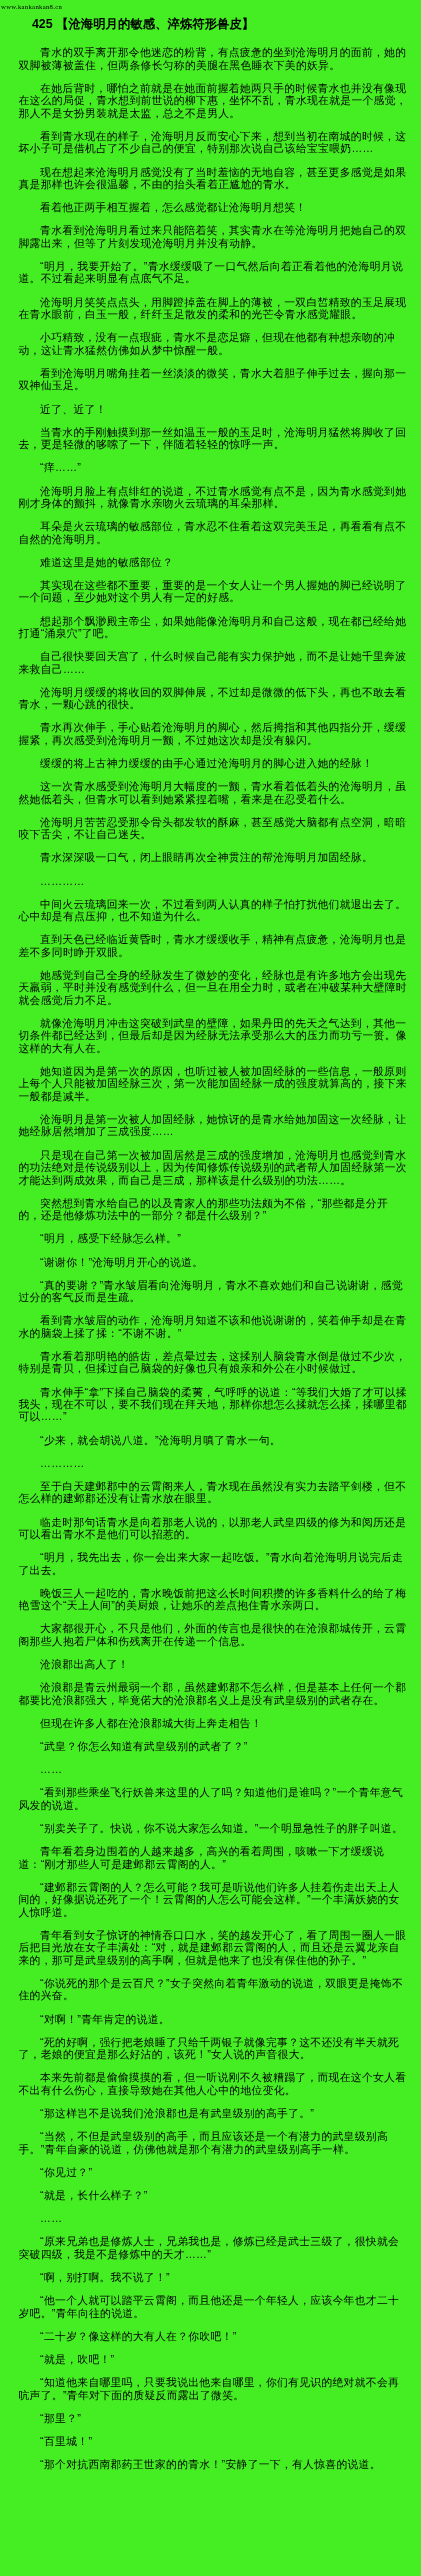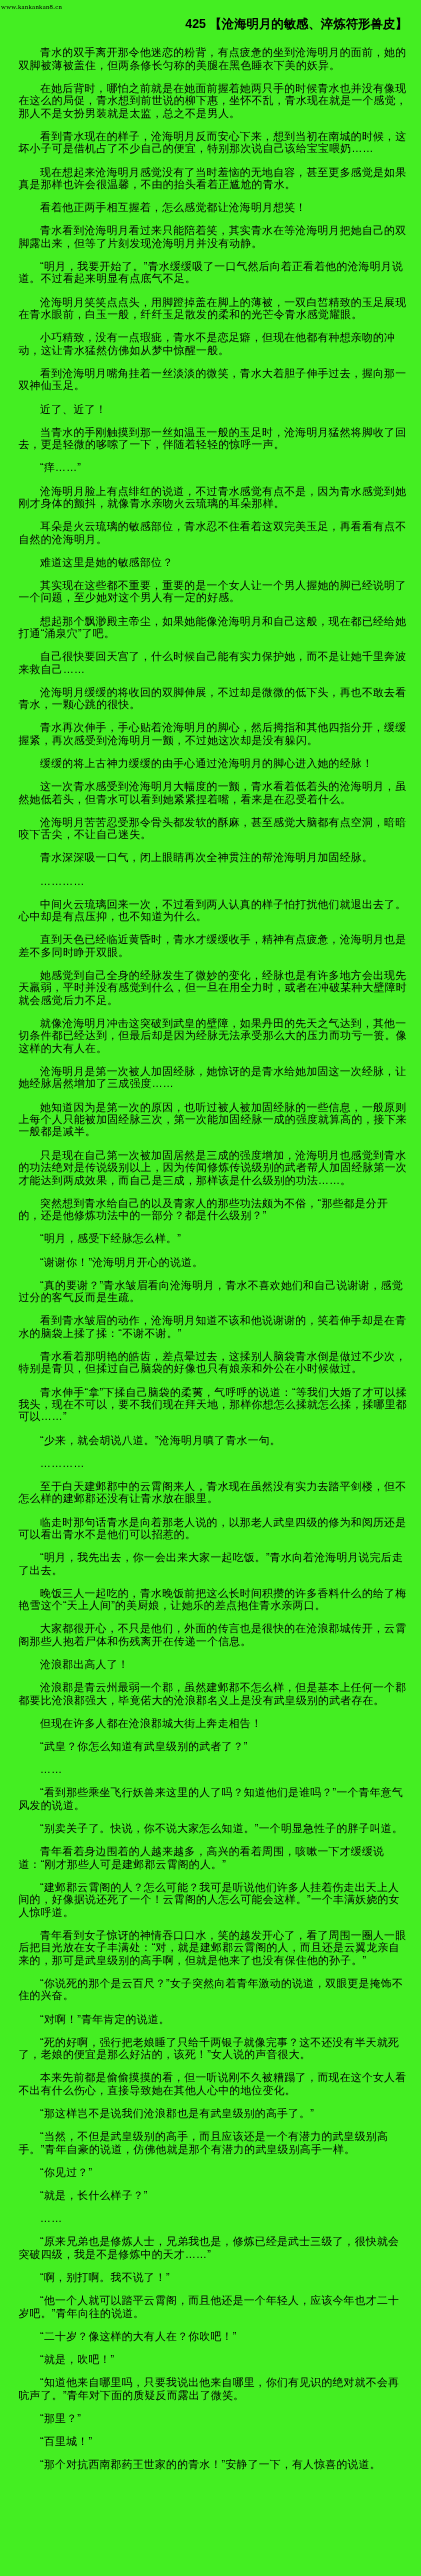--- a/index.html
+++ b/index.html
@@ -25,21 +25,20 @@
   .content {
     padding: 15.5px 14.4px 0 18.5px;
     font-size: 10.8px;
     line-height: 12.4px;
   }
   .chapter-title {
     font-size: 12.4px;
     font-weight: bold;
     margin: 1px 0 15.5px 13.4px;
     line-height: 14.4px;
-    text-align: right;
   }
   .paragraphs p.para {
     margin: 0 0 10.8px 0;
     text-indent: 2em;
     letter-spacing: 0.3px;
     word-break: break-all;
   }
 </style>
 </head>
 <body>
@@ -73,22 +72,22 @@
       <p class="para">青水再次伸手，手心贴着沧海明月的脚心，然后拇指和其他四指分开，缓缓握紧，再次感受到沧海明月一颤，不过她这次却是没有躲闪。</p>
       <p class="para">缓缓的将上古神力缓缓的由手心通过沧海明月的脚心进入她的经脉！</p>
       <p class="para">这一次青水感受到沧海明月大幅度的一颤，青水看着低着头的沧海明月，虽然她低着头，但青水可以看到她紧紧捏着嘴，看来是在忍受着什么。</p>
       <p class="para">沧海明月苦苦忍受那令骨头都发软的酥麻，甚至感觉大脑都有点空洞，暗暗咬下舌尖，不让自己迷失。</p>
       <p class="para">青水深深吸一口气，闭上眼睛再次全神贯注的帮沧海明月加固经脉。</p>
       <p class="para">…………</p>
       <p class="para">中间火云琉璃回来一次，不过看到两人认真的样子怕打扰他们就退出去了。心中却是有点压抑，也不知道为什么。</p>
       <p class="para">直到天色已经临近黄昏时，青水才缓缓收手，精神有点疲惫，沧海明月也是差不多同时睁开双眼。</p>
       <p class="para">她感觉到自己全身的经脉发生了微妙的变化，经脉也是有许多地方会出现先天羸弱，平时并没有感觉到什么，但一旦在用全力时，或者在冲破某种大壁障时就会感觉后力不足。</p>
       <p class="para">就像沧海明月冲击这突破到武皇的壁障，如果丹田的先天之气达到，其他一切条件都已经达到，但最后却是因为经脉无法承受那么大的压力而功亏一篑。像这样的大有人在。</p>
+      <p class="para">她知道因为是第一次的原因，也听过被人被加固经脉的一些信息，一般原则上每个人只能被加固经脉三次，第一次能加固经脉一成的强度就算高的，接下来一般都是减半。</p>
       <p class="para">沧海明月是第一次被人加固经脉，她惊讶的是青水给她加固这一次经脉，让她经脉居然增加了三成强度……</p>
-      <p class="para">她知道因为是第一次的原因，也听过被人被加固经脉的一些信息，一般原则上每个人只能被加固经脉三次，第一次能加固经脉一成的强度就算高的，接下来一般都是减半。</p>
       <p class="para">只是现在自己第一次被加固居然是三成的强度增加，沧海明月也感觉到青水的功法绝对是传说级别以上，因为传闻修炼传说级别的武者帮人加固经脉第一次才能达到两成效果，而自己是三成，那样该是什么级别的功法……。</p>
       <p class="para">突然想到青水给自己的以及青家人的那些功法颇为不俗，“那些都是分开的，还是他修炼功法中的一部分？都是什么级别？”</p>
       <p class="para">“明月，感受下经脉怎么样。”</p>
       <p class="para">“谢谢你！”沧海明月开心的说道。</p>
       <p class="para">“真的要谢？”青水皱眉看向沧海明月，青水不喜欢她们和自己说谢谢，感觉过分的客气反而是生疏。</p>
       <p class="para">看到青水皱眉的动作，沧海明月知道不该和他说谢谢的，笑着伸手却是在青水的脑袋上揉了揉：“不谢不谢。”</p>
       <p class="para">青水看着那明艳的皓齿，差点晕过去，这揉别人脑袋青水倒是做过不少次，特别是青贝，但揉过自己脑袋的好像也只有娘亲和外公在小时候做过。</p>
       <p class="para">青水伸手“拿”下揉自己脑袋的柔荑，气呼呼的说道：“等我们大婚了才可以揉我头，现在不可以，要不我们现在拜天地，那样你想怎么揉就怎么揉，揉哪里都可以……”</p>
       <p class="para">“少来，就会胡说八道。”沧海明月嗔了青水一句。</p>
       <p class="para">…………</p>

